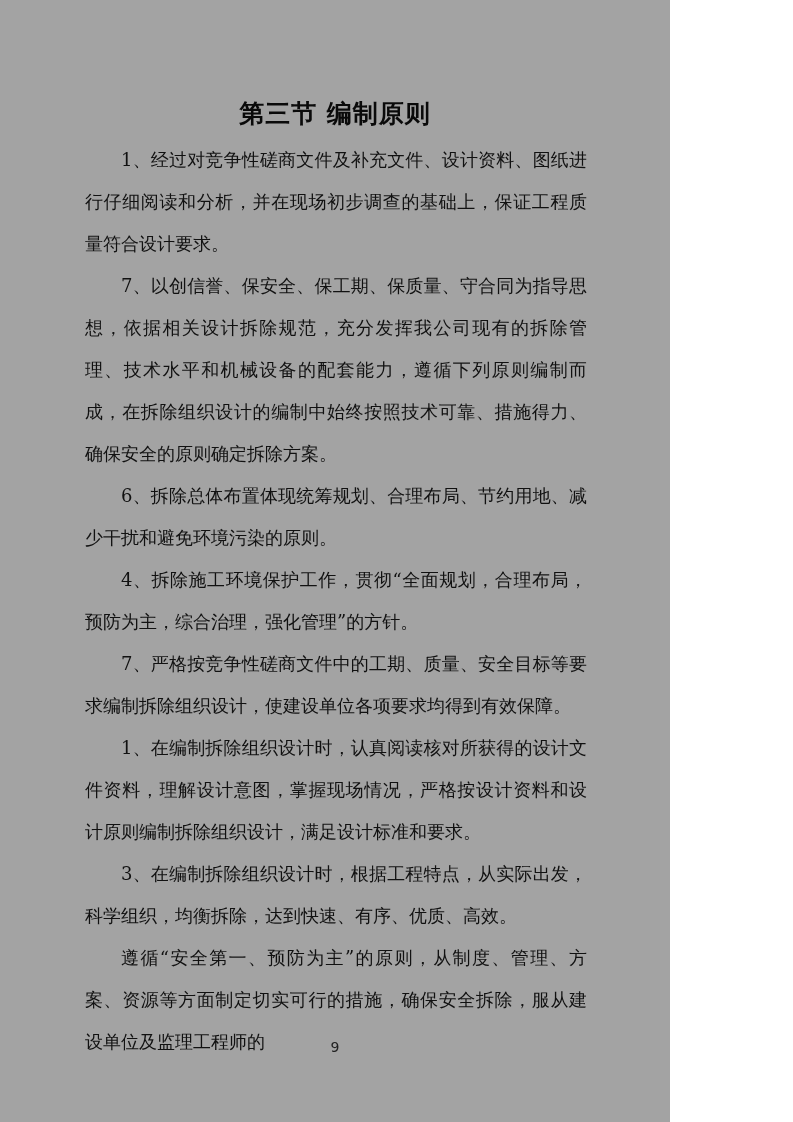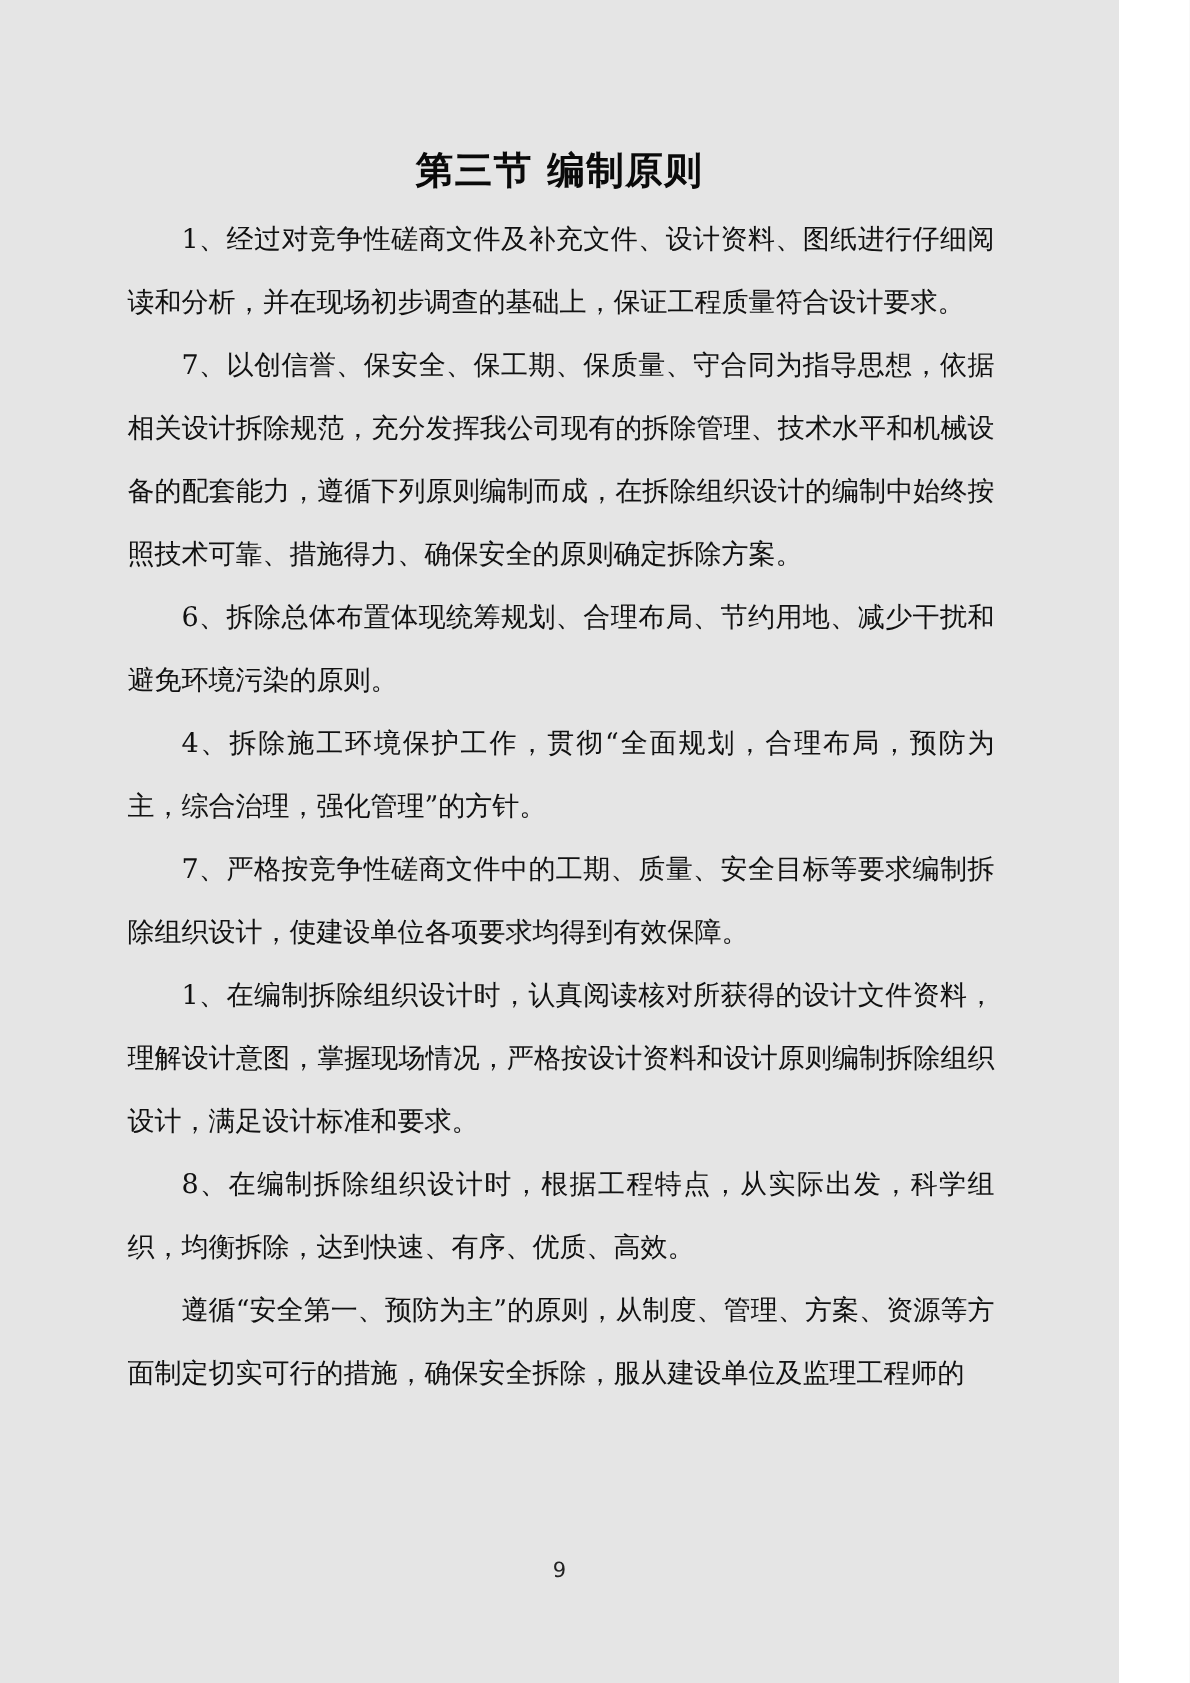--- a/index.html
+++ b/index.html
@@ -2,23 +2,23 @@
 <html><head>
   <meta charset="utf-8">
   <style>
     html, body {
       margin: 0;
       padding: 0;
       background: #ffffff;
     }
     .page {
       position: relative;
-      width: 746px;
+      width: 670px;
       height: 1122px;
-      background: #e5e5e5;
+      background: #a3a3a3;
       overflow: hidden;
       font-family: "DejaVu Serif", "Liberation Serif", serif;
       color: #121212;
       box-sizing: border-box;
       padding-top: 99px;
     }
     .doc-title {
       margin: 0 0 10px 0;
       padding: 0 84px;
       text-align: center;
@@ -61,19 +61,19 @@
 
   <h1 class="doc-title">第三节 编制原则</h1>
 
   <div class="doc-body">
     <p class="para">1、经过对竞争性磋商文件及补充文件、设计资料、图纸进行仔细阅读和分析，并在现场初步调查的基础上，保证工程质量符合设计要求。</p>
     <p class="para">7、以创信誉、保安全、保工期、保质量、守合同为指导思想，依据相关设计拆除规范，充分发挥我公司现有的拆除管理、技术水平和机械设备的配套能力，遵循下列原则编制而成，在拆除组织设计的编制中始终按照技术可靠、措施得力、确保安全的原则确定拆除方案。</p>
     <p class="para">6、拆除总体布置体现统筹规划、合理布局、节约用地、减少干扰和避免环境污染的原则。</p>
     <p class="para">4、拆除施工环境保护工作，贯彻“全面规划，合理布局，预防为主，综合治理，强化管理”的方针。</p>
     <p class="para">7、严格按竞争性磋商文件中的工期、质量、安全目标等要求编制拆除组织设计，使建设单位各项要求均得到有效保障。</p>
     <p class="para">1、在编制拆除组织设计时，认真阅读核对所获得的设计文件资料，理解设计意图，掌握现场情况，严格按设计资料和设计原则编制拆除组织设计，满足设计标准和要求。</p>
-    <p class="para">8、在编制拆除组织设计时，根据工程特点，从实际出发，科学组织，均衡拆除，达到快速、有序、优质、高效。</p>
+    <p class="para">3、在编制拆除组织设计时，根据工程特点，从实际出发，科学组织，均衡拆除，达到快速、有序、优质、高效。</p>
     <p class="para">遵循“安全第一、预防为主”的原则，从制度、管理、方案、资源等方面制定切实可行的措施，确保安全拆除，服从建设单位及监理工程师的</p>
   </div>
 
   <div class="page-footer">9</div>
 
 </div>
 
 </body></html>

